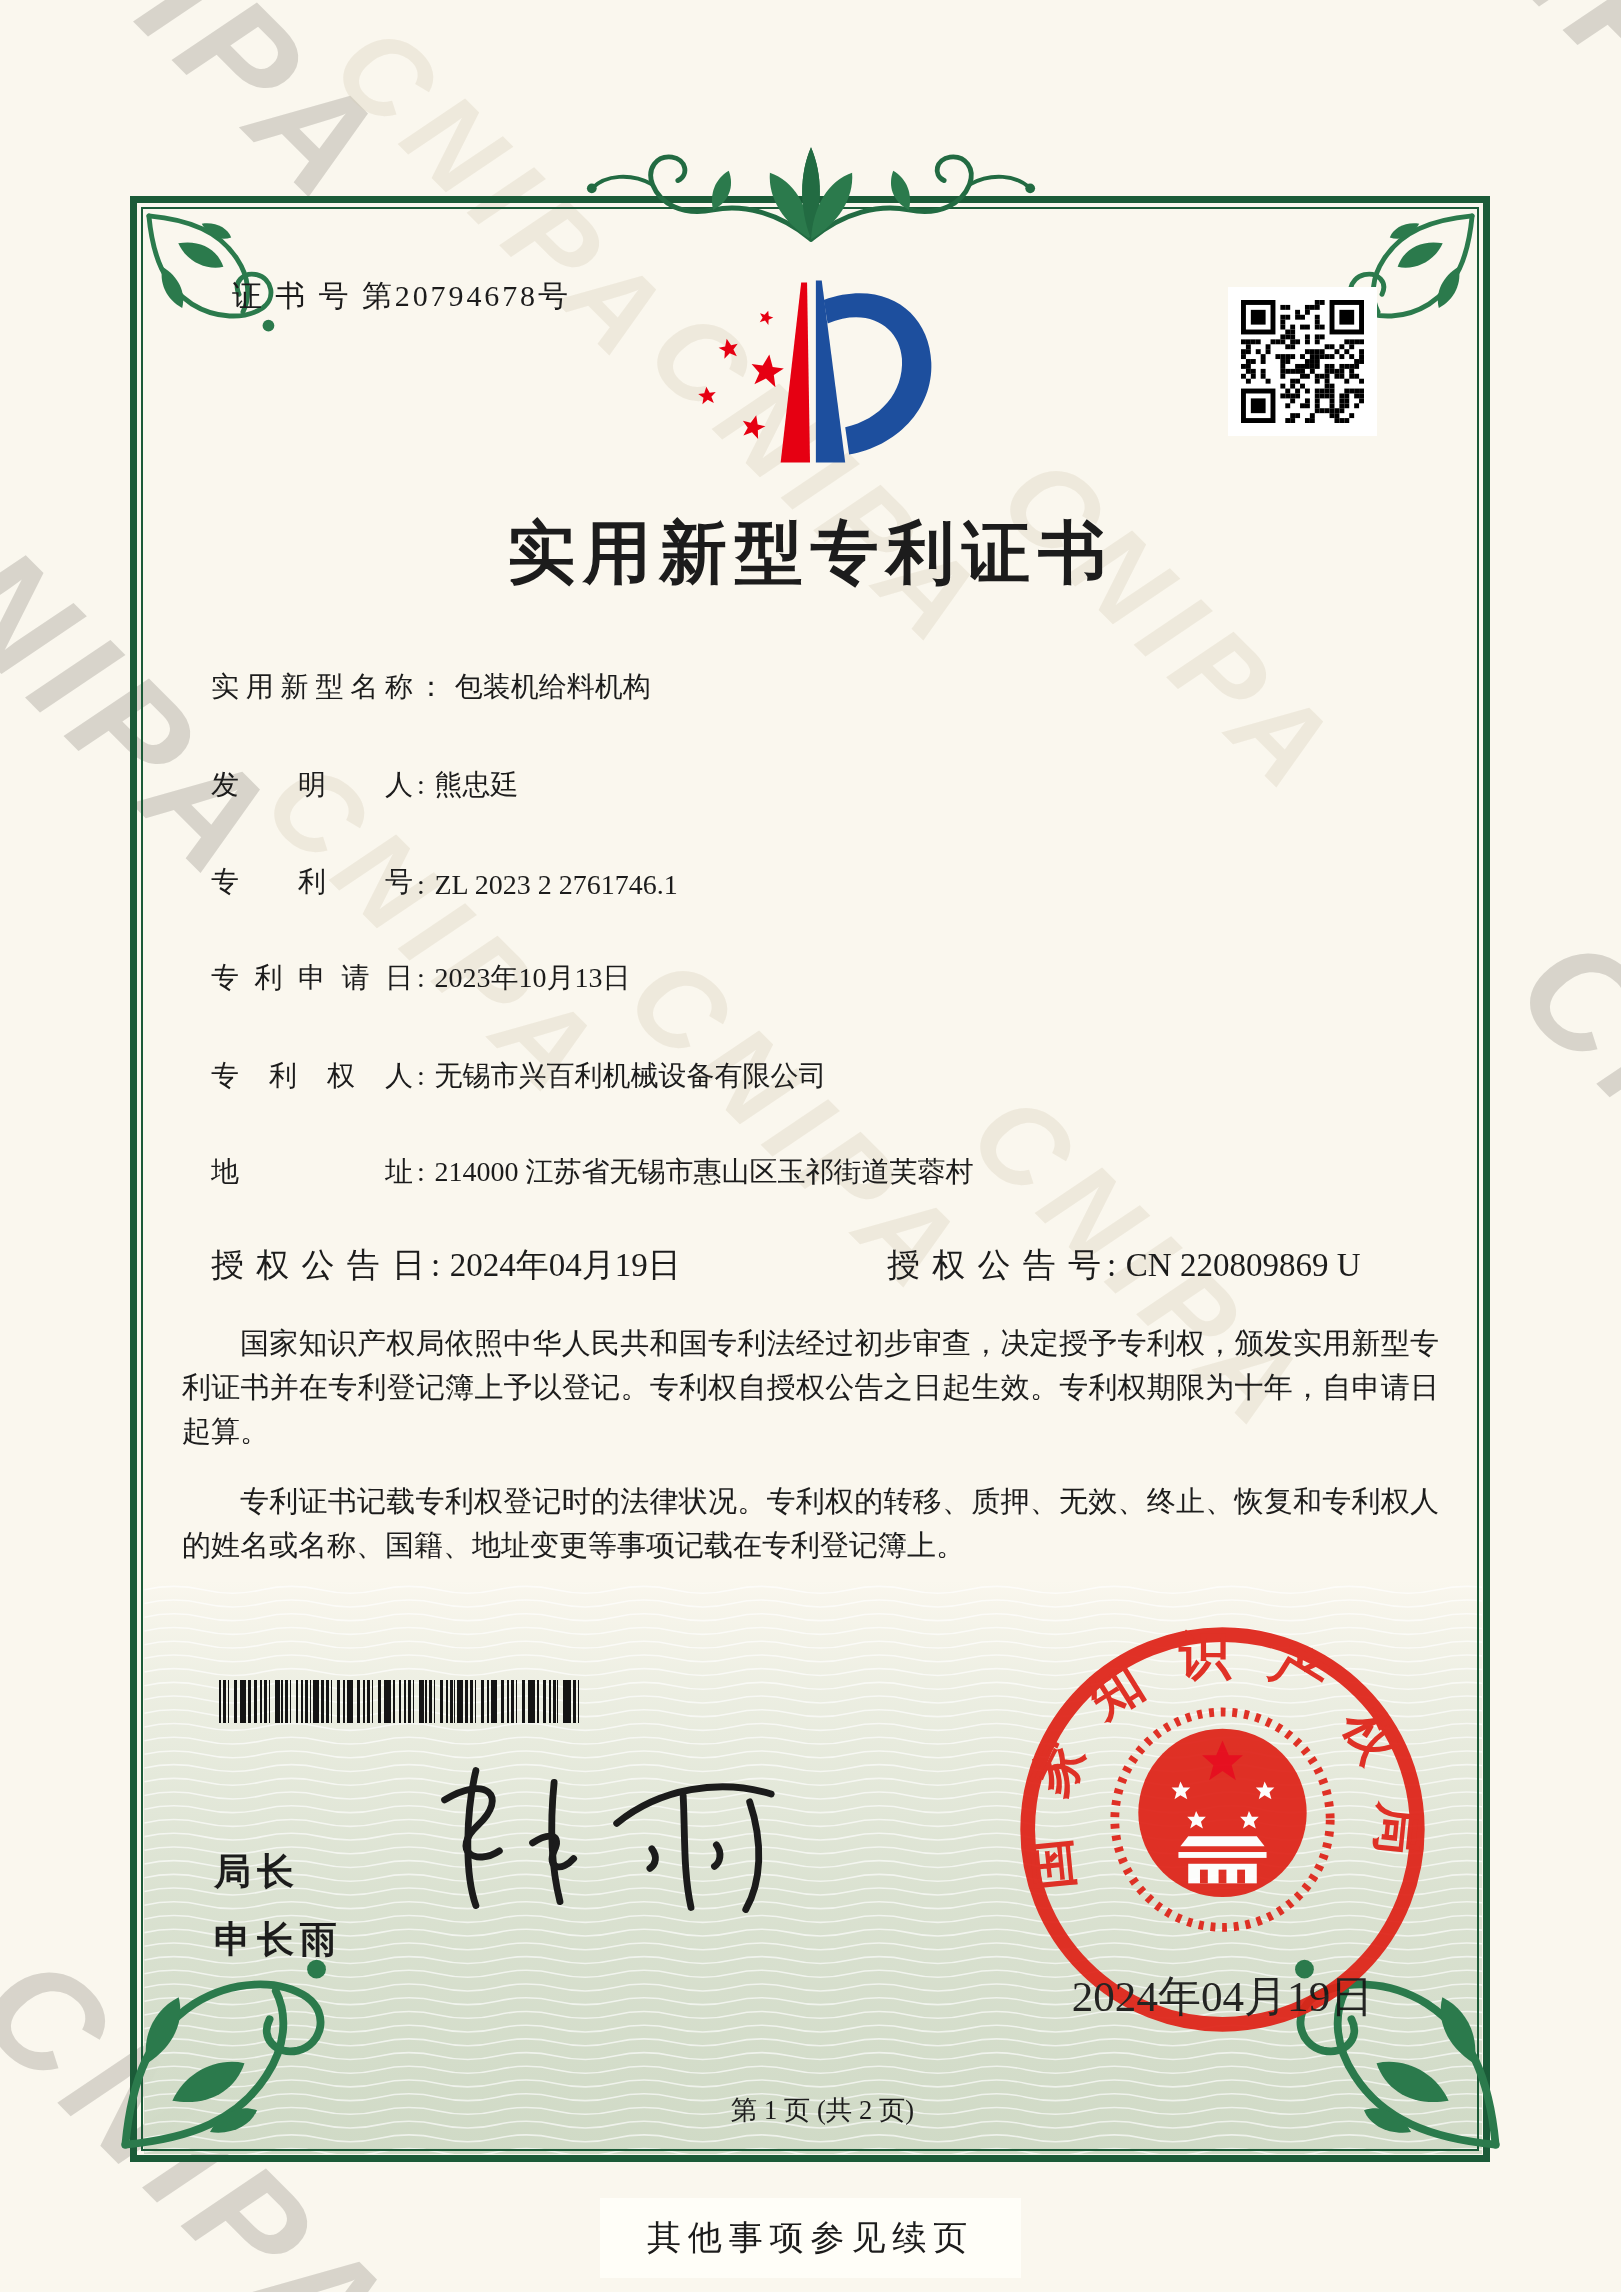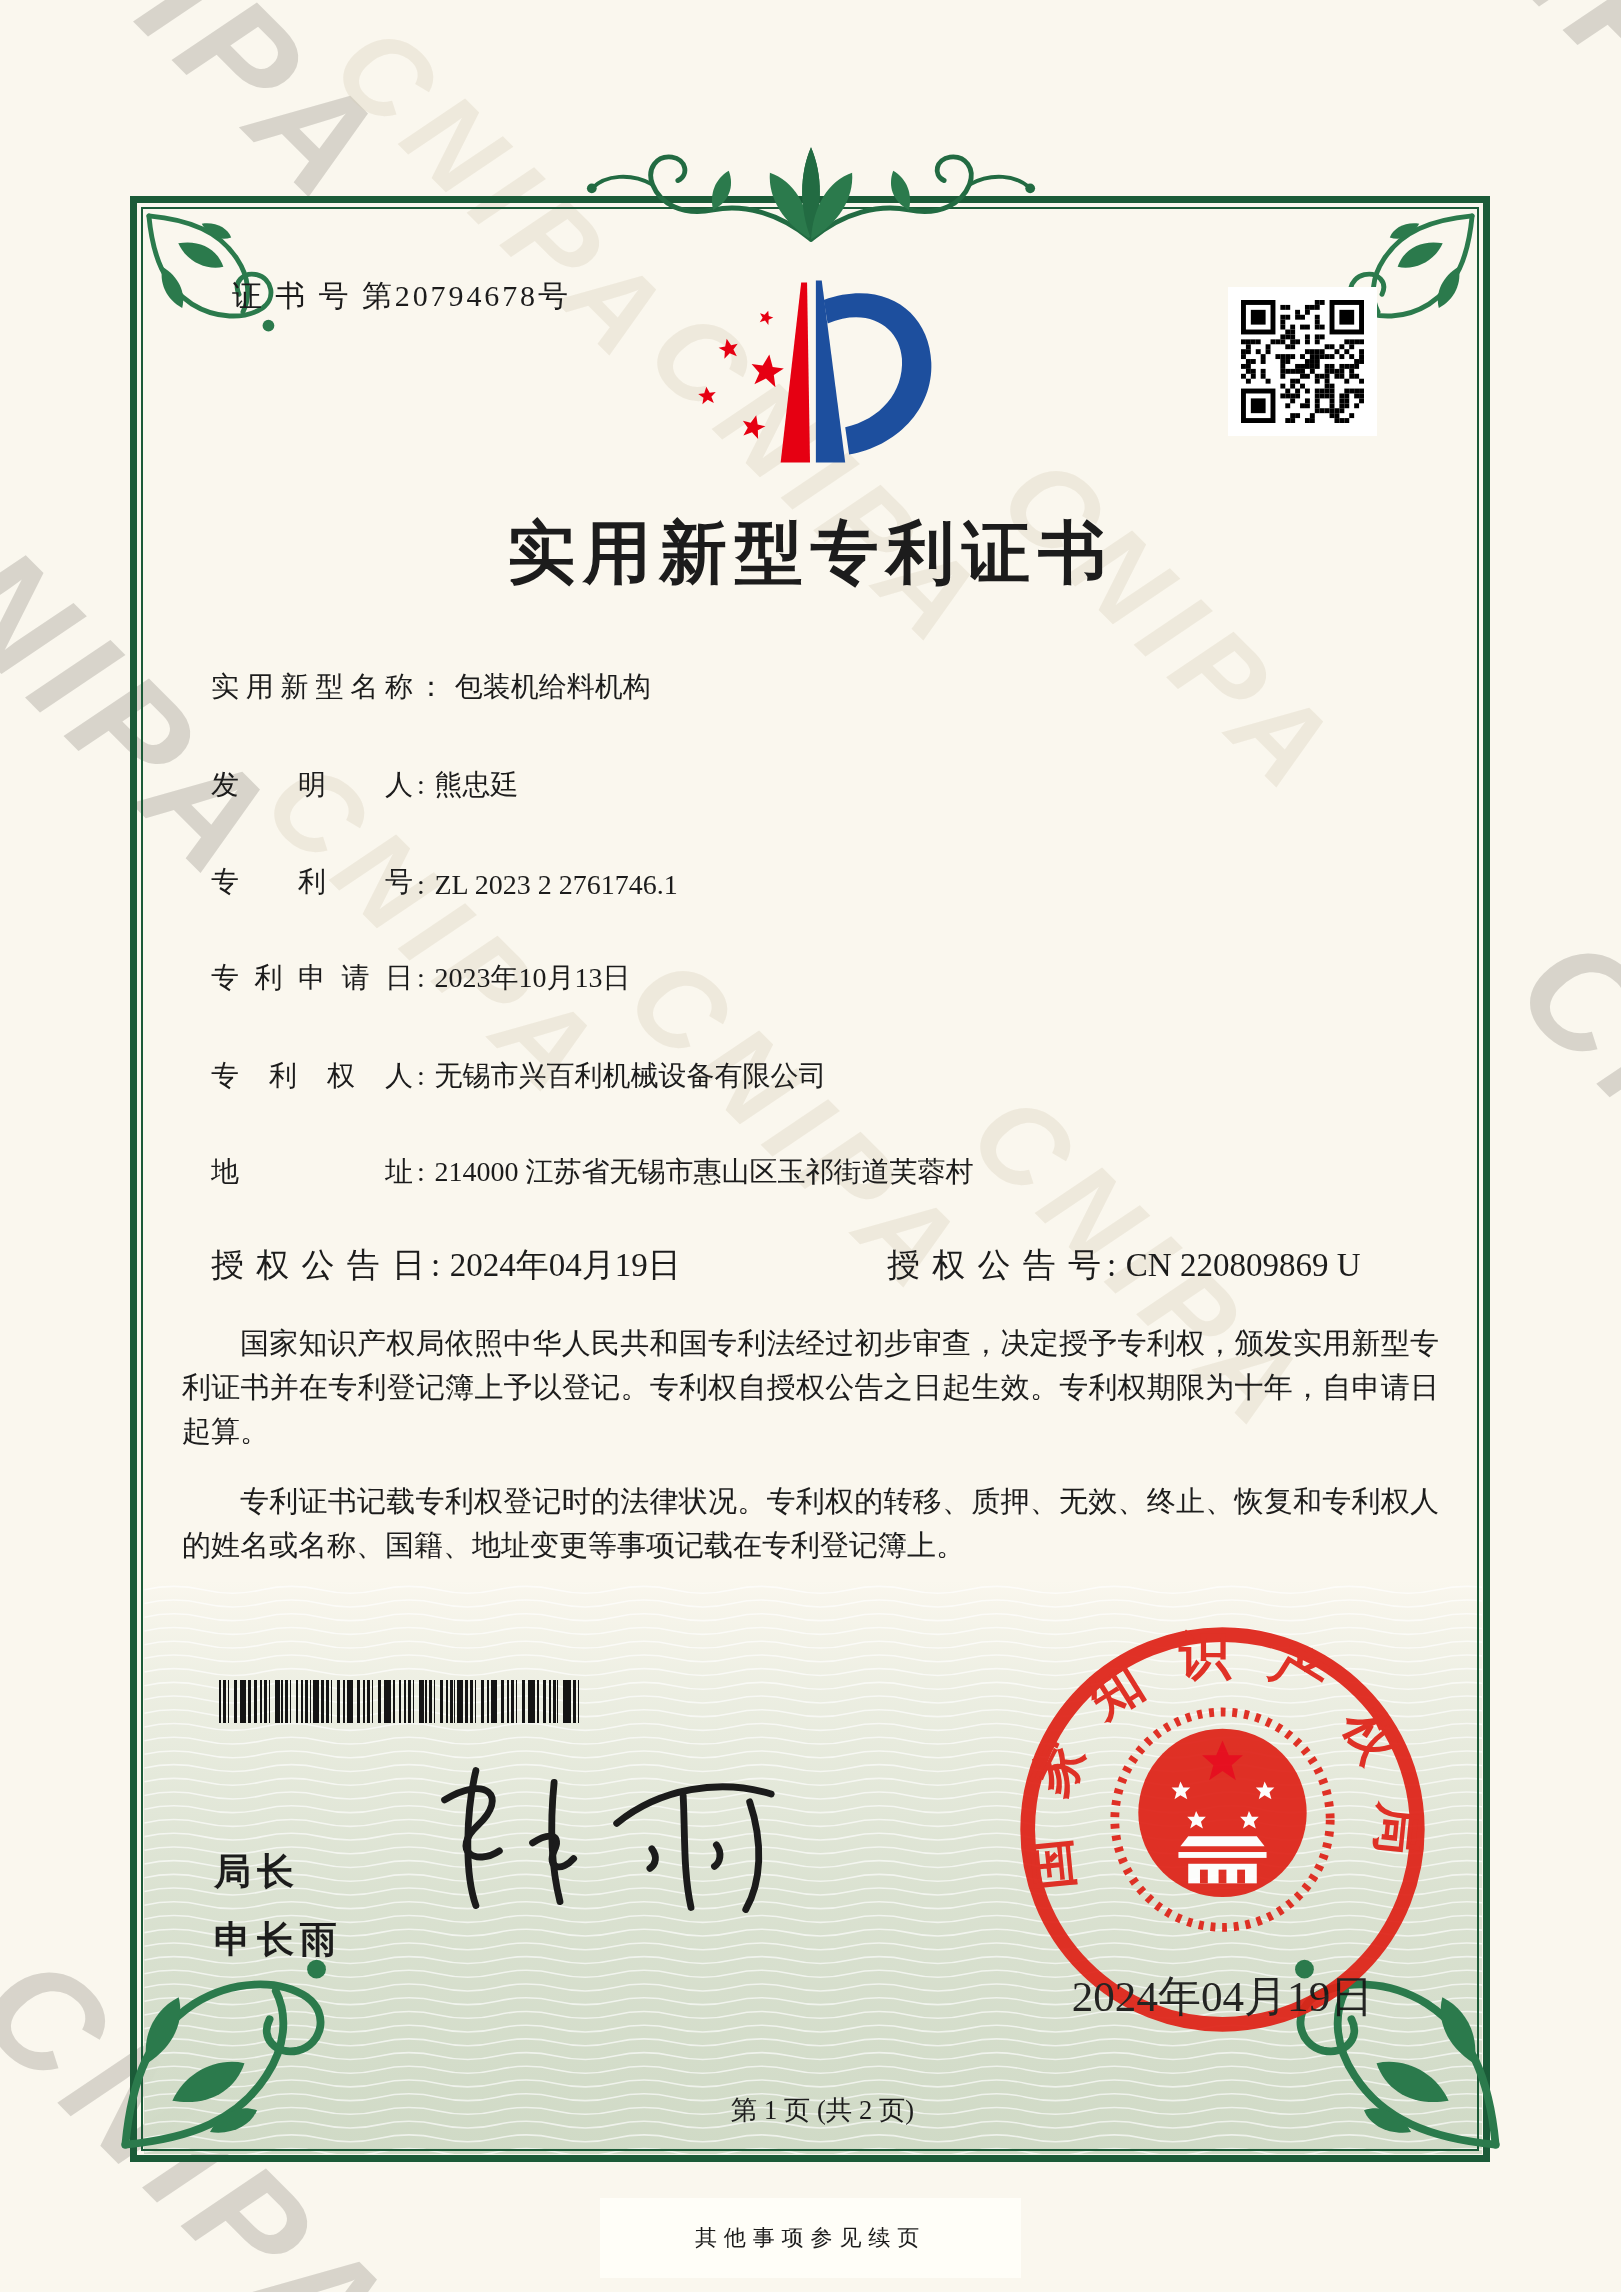--- a/index.html
+++ b/index.html
@@ -37,21 +37,21 @@
     background-image:
       repeating-linear-gradient(90deg,#141414 0 2px,transparent 2px 3.9px,#141414 3.9px 6.9px,transparent 6.9px 8.8px,#141414 8.8px 9.8px,transparent 9.8px 14.7px,#141414 14.7px 17.6px,transparent 17.6px 20.6px),
       repeating-linear-gradient(90deg,transparent 0 22.5px,#141414 22.5px 25.5px,transparent 25.5px 30px,#141414 30px 32px,transparent 32px 36px);}
   #sig-title,#sig-name{position:absolute;left:214px;font-family:"Liberation Sans","DejaVu Sans",sans-serif;
     font-weight:600;font-size:37px;letter-spacing:5.9px;z-index:4;}
   #sig-title{top:1847px;} #sig-name{top:1915px;}
   #signature{position:absolute;left:407px;top:1753px;z-index:5;}
   #seal{position:absolute;left:1012px;top:1619px;z-index:5;}
   #footer{position:absolute;left:12px;top:2092px;width:1621px;text-align:center;font-size:26.5px;z-index:4;}
   #note{position:absolute;left:600px;top:2198px;width:421px;height:80px;background:#FFFEF8;z-index:4;
-        display:flex;align-items:center;justify-content:center;font-size:22px;letter-spacing:6.9px;}
+        display:flex;align-items:center;justify-content:center;font-size:34px;letter-spacing:6.9px;}
 </style>
 </head>
 <body>
 
 <div id="page">
 
   <div class="wm out" style="left:-78px;top:-88px">CNIPA</div>
   <div class="wm out" style="left:1313px;top:-118px">CNIPA</div>
   <div class="wm out" style="left:-186px;top:588px">CNIPA</div>
   <div class="wm out" style="left:1470px;top:1059px">CNIPA</div>

